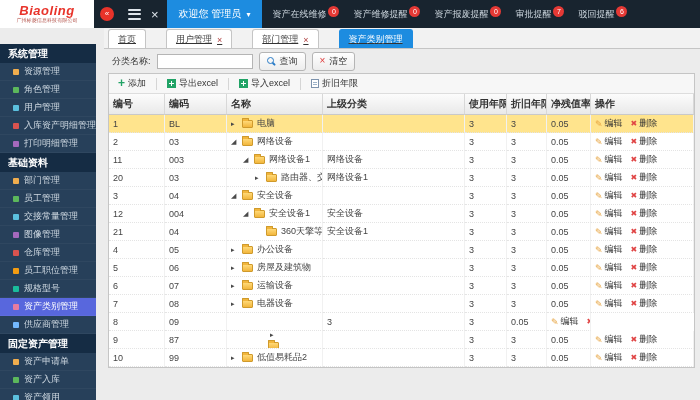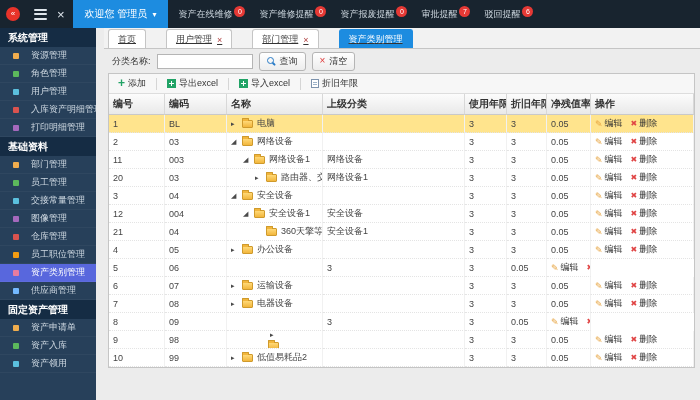--- a/index.html
+++ b/index.html
@@ -19,23 +19,23 @@
   .collapse-btn { width:14px; height:14px; border-radius:50%; background:#e8332a; color:#fff; font-size:8px; line-height:13px; text-align:center; margin:0 6px; cursor:pointer; flex:0 0 auto; }
   .hamburger { width:13px; height:11px; display:flex; flex-direction:column; justify-content:space-between; margin:0 8px; cursor:pointer; flex:0 0 auto; }
   .hamburger i { display:block; height:2px; background:#dfe6ec; border-radius:1px; }
   .close-x { color:#dfe6ec; font-size:13px; line-height:13px; margin:0 8px 0 2px; cursor:pointer; flex:0 0 auto; }
   .welcome { height:28px; background:#1d8ce0; color:#fff; display:flex; align-items:center; gap:5px; padding:0 12px; font-size:10px; cursor:pointer; flex:0 0 auto; }
   .welcome .caret { font-size:8px; }
   .top-menus { display:flex; align-items:center; margin-left:10px; gap:14px; }
   .top-menu-item { display:flex; align-items:flex-start; gap:2px; color:#cdd7df; font-size:9px; cursor:pointer; white-space:nowrap; }
   .badge { display:inline-flex; align-items:center; justify-content:center; min-width:11px; height:11px; padding:0 2px; border-radius:6px; background:#e53935; color:#fff; font-size:7px; line-height:11px; margin-top:-2px; }
   
-  .sidebar { position:absolute; top:28px; left:0; width:96px; bottom:0; background:#27405a; overflow:hidden; }
+  .sidebar { position:absolute; top:44px; left:0; width:96px; bottom:0; background:#27405a; overflow:hidden; }
   .side-section { height:19px; display:flex; align-items:center; padding-left:8px; background:#152c44; color:#fff; font-size:10px; font-weight:bold; cursor:pointer; }
-  .side-item { height:18px; display:flex; align-items:center; gap:12px; padding-left:13px; color:#cfd9e2; font-size:9px; cursor:pointer; white-space:nowrap; border-bottom:1px solid rgba(255,255,255,0.04); }
+  .side-item { height:18px; display:flex; align-items:center; gap:5px; padding-left:13px; color:#cfd9e2; font-size:9px; cursor:pointer; white-space:nowrap; border-bottom:1px solid rgba(255,255,255,0.04); }
   .side-item.active { background:#5867dd; color:#fff; }
   .dot { width:6px; height:6px; border-radius:1px; flex:0 0 auto; }
   
   .main { position:absolute; top:28px; left:104px; right:0; bottom:0; background:#ececec; }
   .tabs { height:21px; background:#f2f2f2; border-bottom:1px solid #c5c5c5; display:flex; align-items:flex-end; padding:3px 4px 0 4px; gap:20px;text-decoration:underline; }
   .tab { background:#fff; border:1px solid #c5c5c5; border-bottom:none; border-radius:3px 3px 0 0; font-size:9px; color:#444; padding:3px 9px 2px; display:flex; align-items:center; gap:5px; cursor:pointer; white-space:nowrap; }
   .tab.active { background:#1d8ce0; border-color:#1d8ce0; color:#fff; }
   .tab .close { color:#b04040; font-size:9px; line-height:8px; cursor:pointer; }
   
   .filter { height:24px; display:flex; align-items:center; gap:6px; padding:0 8px; font-size:9px; color:#333; }
@@ -69,20 +69,24 @@
   .folder::before { content:""; position:absolute; top:-3px; left:-1px; width:5px; height:2px; background:#f2b63c; border:1px solid #cf9a2c; border-bottom:none; border-radius:1px 1px 0 0; }
   .ops { gap:8px; }
   .op { display:inline-flex; align-items:center; gap:2px; color:#333; cursor:pointer; text-decoration:none; }
   .pencil { color:#e6a23c; font-size:9px; }
   .delx { color:#e04545; font-size:8px; }
 </style>
 </head>
 <body>
 
 <div class="topbar">
+  <div class="logo-box">
+    <div class="logo-text">Biaoling</div>
+    <div class="company">广州标菱信息科技有限公司</div>
+  </div>
   <div class="collapse-btn"><span>«</span></div>
   <div class="hamburger">
       <i></i>
       <i></i>
       <i></i>
     </div>
   <div class="close-x">×</div>
   <div class="welcome">
     <span>欢迎您 管理员</span>
     <span class="caret">▾</span>
@@ -150,20 +154,24 @@
       <span class="dot" style="background: rgb(165, 105, 189);"></span>
       <span>图像管理</span>
     </div>
     <div class="side-item">
       <span class="dot" style="background: rgb(217, 83, 79);"></span>
       <span>仓库管理</span>
     </div>
     <div class="side-item">
       <span class="dot" style="background: rgb(243, 156, 18);"></span>
       <span>员工职位管理</span>
+    </div>
+    <div class="side-item">
+      <span class="dot" style="background: rgb(26, 188, 156);"></span>
+      <span>规格型号</span>
     </div>
     <div class="side-item active">
       <span class="dot" style="background: rgb(232, 124, 160);"></span>
       <span>资产类别管理</span>
     </div>
     <div class="side-item">
       <span class="dot" style="background: rgb(116, 185, 255);"></span>
       <span>供应商管理</span>
     </div>
     <div class="side-section">固定资产管理</div>
@@ -427,20 +435,25 @@
               </a>
               <a class="op">
                 <span class="delx">✖</span>
                 <span>删除</span>
               </a>
             </div>
           </div>
           <div class="grid-row">
             <div class="cell">5</div>
             <div class="cell">06</div>
+            <div class="cell name-cell" style="padding-left: 4px;">
+              <span class="arrow">▸</span>
+              <span class="folder"></span>
+              <span class="nm">房屋及建筑物</span>
+            </div>
             <div class="cell"></div>
             <div class="cell">3</div>
             <div class="cell">3</div>
             <div class="cell">0.05</div>
             <div class="cell ops">
               <a class="op">
                 <span class="pencil">✎</span>
                 <span>编辑</span>
               </a>
               <a class="op">
@@ -508,21 +521,21 @@
                 <span>编辑</span>
               </a>
               <a class="op">
                 <span class="delx">✖</span>
                 <span>删除</span>
               </a>
             </div>
           </div>
           <div class="grid-row">
             <div class="cell">9</div>
-            <div class="cell">98</div>
+            <div class="cell">87</div>
             <div class="cell name-cell" style="padding-left: 4px; flex-direction: column;">
               <span class="arrow">▸</span>
               <span class="folder"></span>
               <span class="nm">低值易耗品1</span>
             </div>
             <div class="cell"></div>
             <div class="cell">3</div>
             <div class="cell">3</div>
             <div class="cell">0.05</div>
             <div class="cell ops">

